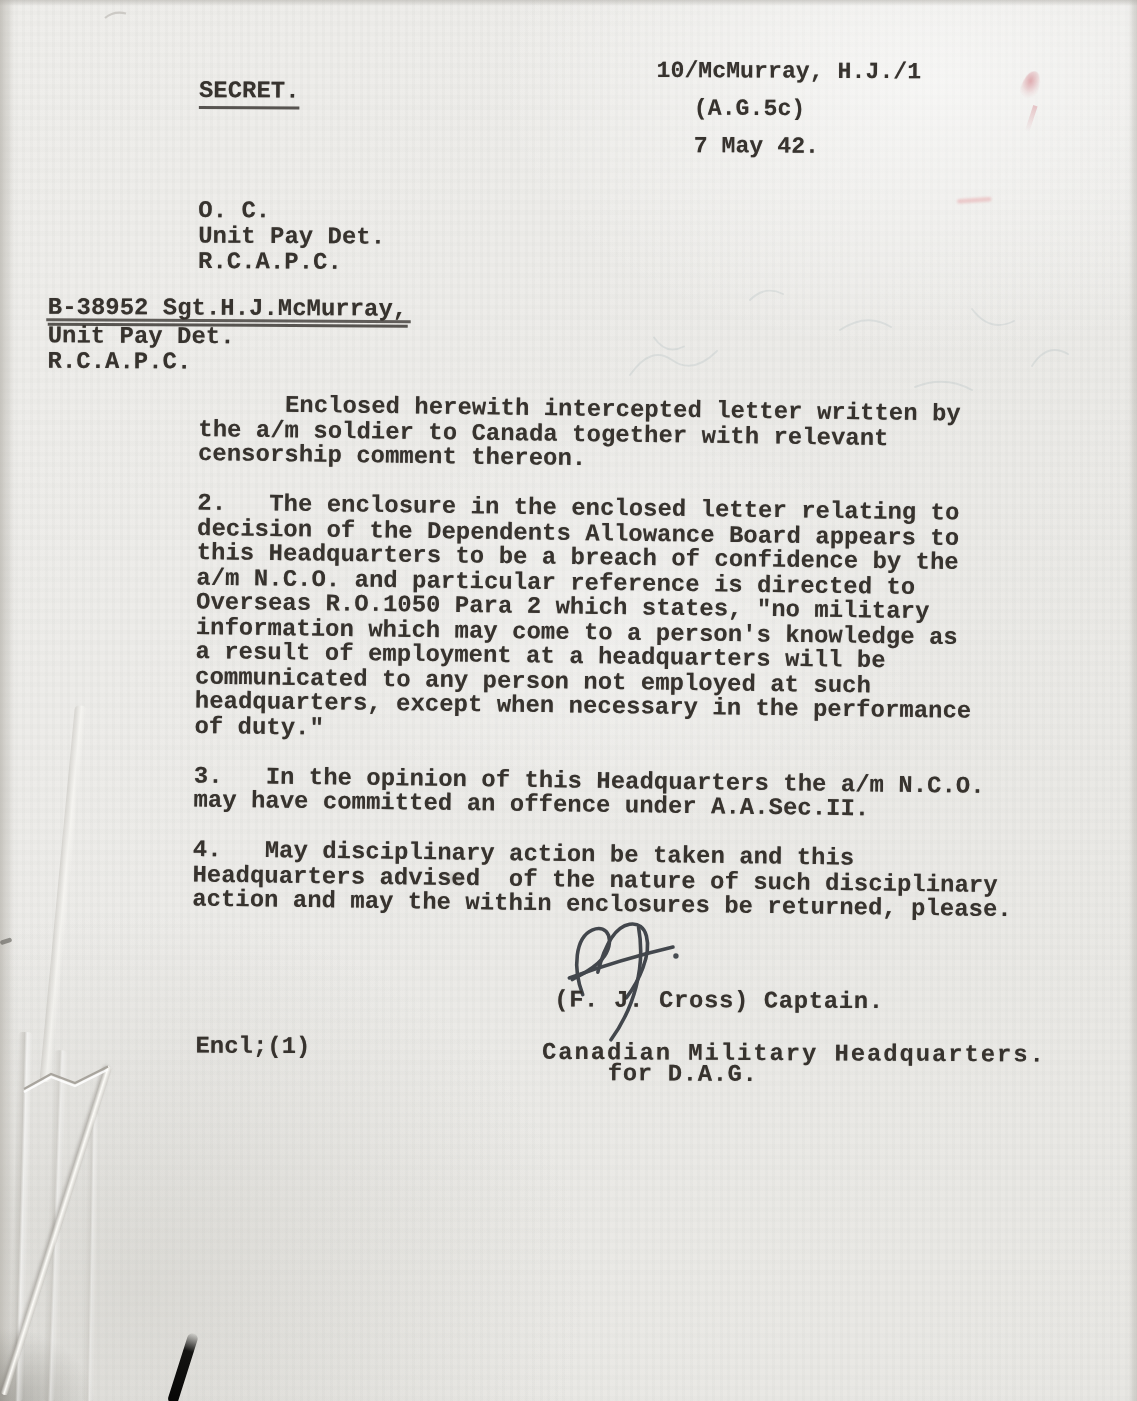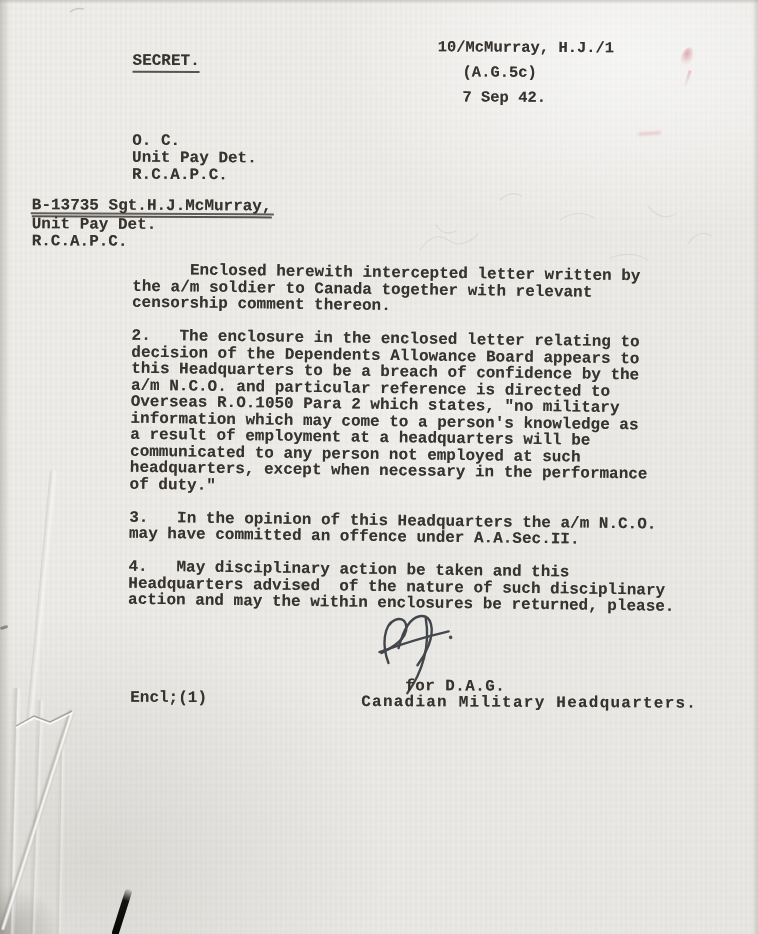--- a/index.html
+++ b/index.html
@@ -105,27 +105,27 @@
       <path d="M 16 726 L 34 716 L 50 722 L 72 711" stroke="#a8a49d" stroke-width="1.4" fill="none"></path>
     </g>
   </svg>
 
   <div class="letter">
 
     <div class="txt underline" style="left:131px;top:54px;">SECRET.</div>
 
     <div class="txt hdr" style="left:436px;top:39px;">10/McMurray, H.J./1</div>
     <div class="txt hdr" style="left:461px;top:64px;">(A.G.5c)</div>
-    <div class="txt hdr" style="left:461px;top:89px;">7 Sep 42.</div>
+    <div class="txt hdr" style="left:461px;top:89px;">7 May 42.</div>
 
     <div class="txt" style="left:131px;top:134px;line-height:16.8px;">O. C.
 Unit Pay Det.
 R.C.A.P.C.</div>
 
-    <div class="txt underline" style="left:31px;top:199px;">B-13735 Sgt.H.J.McMurray,</div>
+    <div class="txt underline" style="left:31px;top:199px;">B-38952 Sgt.H.J.McMurray,</div>
     <div style="position:absolute;left:30px;top:214px;width:243px;height:2px;background:rgba(50,46,42,0.75);"></div>
     <div class="txt" style="left:31px;top:218px;line-height:16.8px;">Unit Pay Det.
 R.C.A.P.C.</div>
 
     <div class="txt body-block" style="left:132px;top:263px;">      Enclosed herewith intercepted letter written by
 the a/m soldier to Canada together with relevant
 censorship comment thereon.
 
 2.   The enclosure in the enclosed letter relating to
 decision of the Dependents Allowance Board appears to
@@ -148,18 +148,19 @@
     <svg class="overlay" width="758" height="934" viewBox="0 0 758 934">
       <g stroke="#2c3138" stroke-width="2.4" fill="none" stroke-linecap="round" opacity="0.88">
         <path d="M 390 663 C 383 645, 385 625, 396 620 C 407 615, 412 628, 403 639 C 396 647, 388 650, 383 653"></path>
         <path d="M 400 648 C 404 632, 410 618, 421 616 C 433 614, 436 629, 430 645 C 426 656, 422 661, 419 665"></path>
         <path d="M 381 652 C 400 645, 425 637, 450 631"></path>
         <path d="M 427 618 C 432 645, 424 672, 409 693"></path>
       </g>
       <circle cx="452" cy="637" r="1.8" fill="#2c3138" opacity="0.85"></circle>
     </svg>
 
-    <div class="txt sig-ls" style="left:407px;top:678px;">for D.A.G.</div>
+    <div class="txt sig-ls" style="left:371px;top:659px;">(F. J. Cross) Captain.</div>
+    <div class="txt sig-ls" style="left:407px;top:708px;">for D.A.G.</div>
     <div class="txt org-ls" style="left:363px;top:694px;">Canadian Military Headquarters.</div>
 
     <div class="txt" style="left:132px;top:691px;">Encl;(1)</div>
   </div>
 </div>
 
 </body></html>

